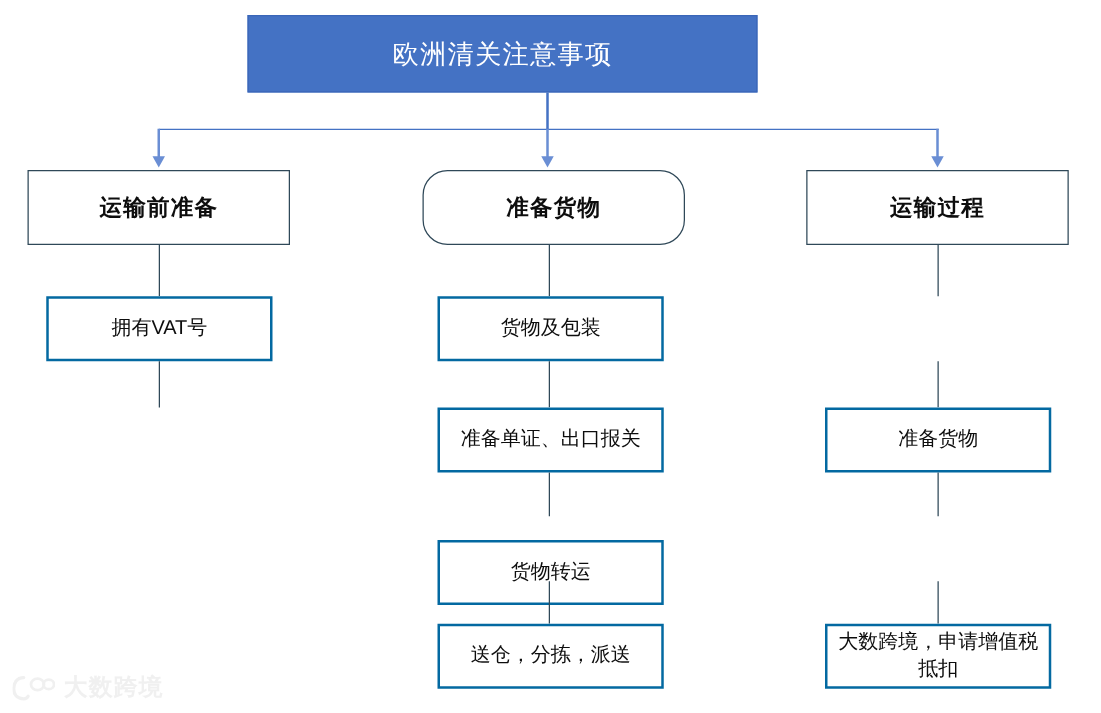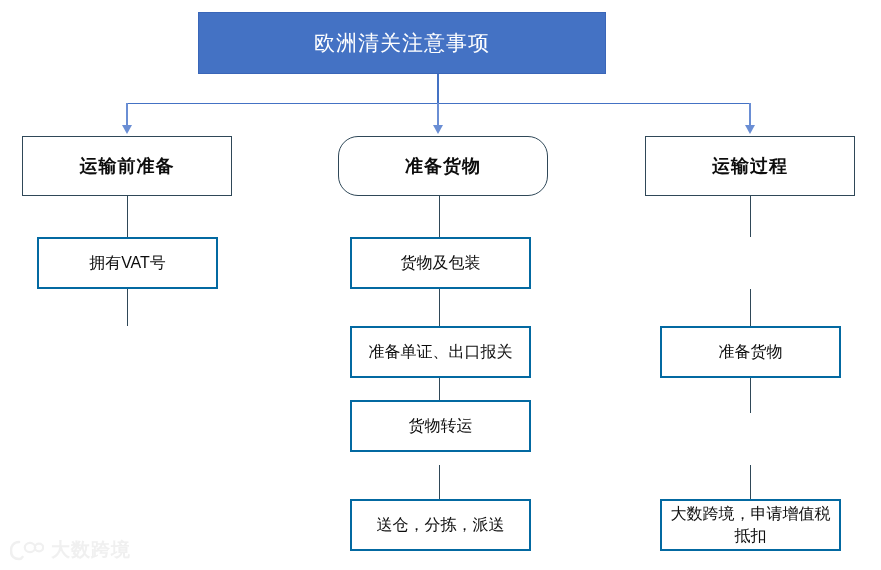--- a/index.html
+++ b/index.html
@@ -74,21 +74,21 @@
     color: #0d0d0d;
     line-height: 1.35;
     padding: 0 6px;
   }
   .col1 { left: 37px; }
   .col2 { left: 350px; }
   .col3 { left: 660px; }
 
   .row1 { top: 237px; }
   .row2 { top: 326px; }
-  .row3 { top: 400px; }
+  .row3 { top: 432px; }
   .row4 { top: 499px; }
 
   
   .vline {
     position: absolute;
     width: 1px;
     background: #2f4858;
   }
   .bus-h {
     position: absolute;

